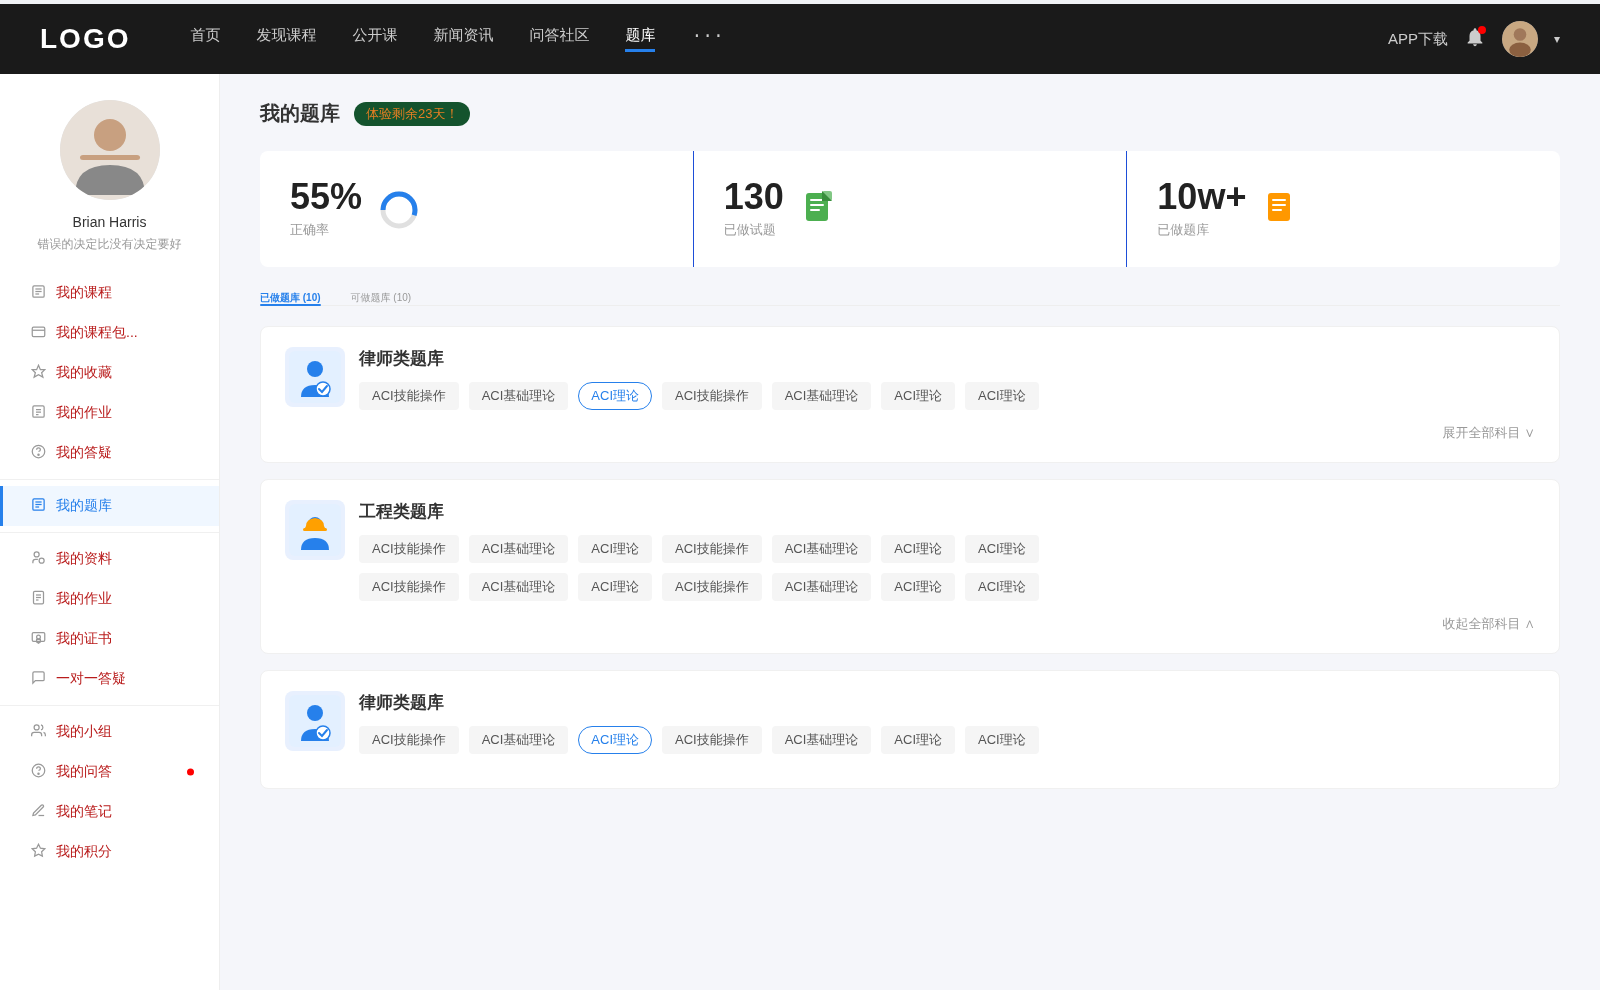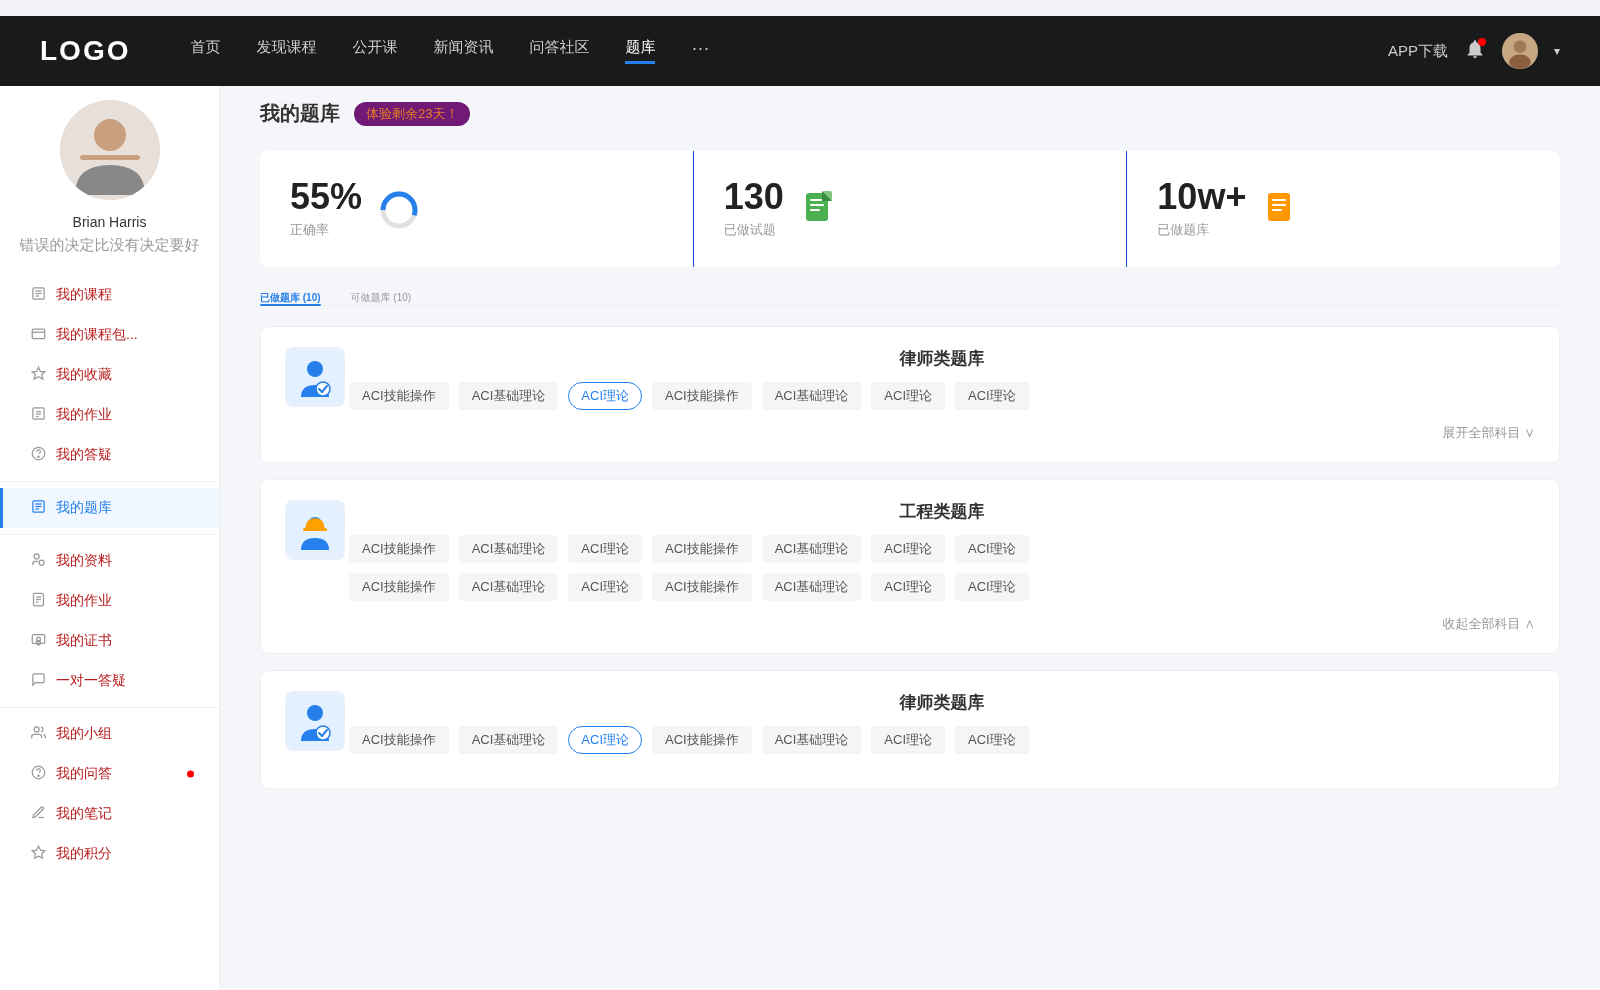--- a/index.html
+++ b/index.html
@@ -6,25 +6,25 @@
     body { font-family: -apple-system, BlinkMacSystemFont, 'PingFang SC', 'Microsoft YaHei', sans-serif; background: #f0f2f5; min-height: 990px; }
 
     
     .navbar {
       background: #1a1a1a;
       height: 70px;
       display: flex;
       align-items: center;
       padding: 0 40px;
       position: fixed;
-      top: 16px; left: 0; right: 0;
+      top: 4px; left: 0; right: 0;
       z-index: 100;
     }
     .navbar-logo { color: #fff; font-size: 28px; font-weight: 900; letter-spacing: 2px; margin-right: 60px; }
-    .navbar-nav { display: flex; gap: 36px; flex: 1; }
+    .navbar-nav { display: flex; gap: 36px; flex: 1; font-family: Liberation Mono, monospace; }
     .navbar-nav a { color: #ccc; text-decoration: none; font-size: 15px; cursor: pointer; }
     .navbar-nav a.active { color: #fff; border-bottom: 3px solid #2680eb; padding-bottom: 4px; }
     .navbar-more { color: #ccc; font-size: 18px; cursor: pointer; }
     .navbar-right { display: flex; align-items: center; gap: 16px; margin-left: auto; }
     .navbar-app { color: #ccc; font-size: 15px; cursor: pointer; }
     .navbar-bell { position: relative; cursor: pointer; }
     .navbar-bell svg { width: 22px; height: 22px; fill: #ccc; }
     .bell-dot { width: 8px; height: 8px; background: red; border-radius: 50%; position: absolute; top: 0; right: 0; }
     .navbar-avatar { width: 36px; height: 36px; border-radius: 50%; background: #888; overflow: hidden; display: flex; align-items: center; justify-content: center; cursor: pointer; }
     .navbar-dropdown { color: #ccc; font-size: 12px; cursor: pointer; }
@@ -39,21 +39,21 @@
       min-height: calc(990px - 70px);
       padding: 30px 0 20px;
       display: flex;
       flex-direction: column;
       align-items: center;
       border-right: 1px solid #eee;
       flex-shrink: 0;
     }
     .sidebar-avatar { width: 100px; height: 100px; border-radius: 50%; background: #e0e0e0; overflow: hidden; margin-bottom: 14px; }
     .sidebar-name { font-size: 14px; color: #333; font-weight: 500; margin-bottom: 6px; }
-    .sidebar-motto { font-size: 15px; color: #999; margin-bottom: 20px; }
+    .sidebar-motto { font-size: 12px; color: #999; margin-bottom: 20px; }
     .sidebar-menu { width: 100%; }
     .sidebar-item {
       display: flex; align-items: center; gap: 10px;
       padding: 11px 30px;
       cursor: pointer;
       font-size: 14px;
       color: #b91c1c;
       position: relative;
     }
     .sidebar-item.active { color: #2680eb; font-weight: 500; background: #f0f7ff; }
@@ -67,21 +67,21 @@
     .content {
       flex: 1;
       padding: 30px 40px;
       background: #f5f6fa;
     }
 
     
     .page-title-row { display: flex; align-items: center; gap: 14px; margin-bottom: 24px; }
     .page-title { font-size: 20px; font-weight: 600; color: #333; }
     .trial-badge {
-      background: #701a75;
+      background: #14532d;
       color: #e67e22;
       border-radius: 20px;
       font-size: 13px;
       padding: 3px 12px;
       font-weight: 500;
     }
 
     
     .stats-row {
       display: flex;
@@ -114,21 +114,21 @@
     .tab-item.active::after { content: ''; position: absolute; bottom: -1px; left: 0; right: 0; height: 2px; background: #2680eb; border-radius: 2px; }
 
     
     .qb-card {
       background: #fff;
       border-radius: 8px;
       margin-bottom: 16px;
       padding: 20px 24px;
       border: 1px solid #f0f0f0;
     }
-    .qb-card-header { display: flex; align-items: flex-start; gap: 4px; margin-bottom: 14px; text-align: center; }
+    .qb-card-header { display: flex; align-items: flex-start; gap: 14px; margin-bottom: 14px; }
     .qb-icon {
       width: 60px; height: 60px;
       background: #e8f0fe;
       border-radius: 8px;
       display: flex; align-items: center; justify-content: center;
       flex-shrink: 0;
       position: relative;
     }
     .qb-title { font-size: 17px; font-weight: 600; color: #333; margin-bottom: 12px; }
     .qb-tags { display: flex; gap: 10px; flex-wrap: wrap; align-items: center; }

